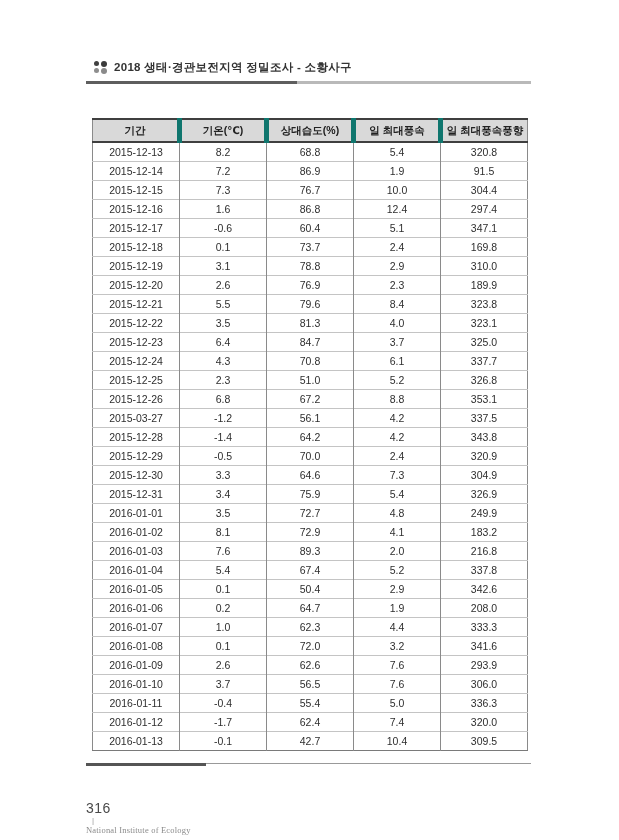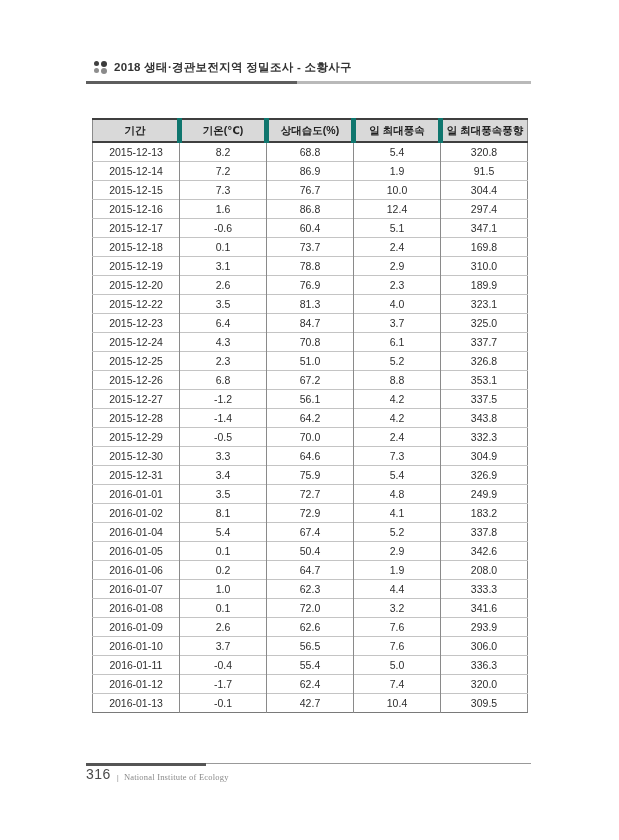--- a/index.html
+++ b/index.html
@@ -52,22 +52,22 @@
     border-left:1px solid #8a8a8a;
     white-space:nowrap;
   }
   table.weather td:first-child{border-left:none;}
   table.weather tbody tr:first-child td{border-top:none;margin-top:8px;}
   
   .footer-rule{position:absolute;left:86px;top:763px;width:445px;display:flex;align-items:flex-start;}
   .footer-rule .seg-dark{width:120px;height:3px;background:#555555;}
   .footer-rule .seg-light{width:325px;height:1px;background:#999999;}
   .doc-footer{
-    position:absolute;left:86px;top:766px;
-    display:flex;align-items:flex-end;white-space:nowrap;
+    position:absolute;left:86px;top:800px;
+    display:flex;align-items:flex-start;white-space:nowrap;flex-direction:column;
   }
   .page-number{font-size:14px;color:#4a4a4a;letter-spacing:0.5px;}
   .footer-sep{font-size:8px;color:#9a9a9a;margin:0 5px 0 6px;}
   .institute{font-size:8.5px;color:#8a8a8a;letter-spacing:0.2px;font-family:Liberation Serif, serif;}
 </style>
 </head>
 <body>
 
 <div class="page">
 
@@ -143,20 +143,27 @@
           <td>310.0</td>
         </tr>
         <tr>
           <td>2015-12-20</td>
           <td>2.6</td>
           <td>76.9</td>
           <td>2.3</td>
           <td>189.9</td>
         </tr>
         <tr>
+          <td>2015-12-21</td>
+          <td>5.5</td>
+          <td>79.6</td>
+          <td>8.4</td>
+          <td>323.8</td>
+        </tr>
+        <tr>
           <td>2015-12-22</td>
           <td>3.5</td>
           <td>81.3</td>
           <td>4.0</td>
           <td>323.1</td>
         </tr>
         <tr>
           <td>2015-12-23</td>
           <td>6.4</td>
           <td>84.7</td>
@@ -178,39 +185,39 @@
           <td>326.8</td>
         </tr>
         <tr>
           <td>2015-12-26</td>
           <td>6.8</td>
           <td>67.2</td>
           <td>8.8</td>
           <td>353.1</td>
         </tr>
         <tr>
-          <td>2015-12-27</td>
+          <td>2015-03-27</td>
           <td>-1.2</td>
           <td>56.1</td>
           <td>4.2</td>
           <td>337.5</td>
         </tr>
         <tr>
           <td>2015-12-28</td>
           <td>-1.4</td>
           <td>64.2</td>
           <td>4.2</td>
           <td>343.8</td>
         </tr>
         <tr>
           <td>2015-12-29</td>
           <td>-0.5</td>
           <td>70.0</td>
           <td>2.4</td>
-          <td>332.3</td>
+          <td>320.9</td>
         </tr>
         <tr>
           <td>2015-12-30</td>
           <td>3.3</td>
           <td>64.6</td>
           <td>7.3</td>
           <td>304.9</td>
         </tr>
         <tr>
           <td>2015-12-31</td>
@@ -225,20 +232,27 @@
           <td>72.7</td>
           <td>4.8</td>
           <td>249.9</td>
         </tr>
         <tr>
           <td>2016-01-02</td>
           <td>8.1</td>
           <td>72.9</td>
           <td>4.1</td>
           <td>183.2</td>
+        </tr>
+        <tr>
+          <td>2016-01-03</td>
+          <td>7.6</td>
+          <td>89.3</td>
+          <td>2.0</td>
+          <td>216.8</td>
         </tr>
         <tr>
           <td>2016-01-04</td>
           <td>5.4</td>
           <td>67.4</td>
           <td>5.2</td>
           <td>337.8</td>
         </tr>
         <tr>
           <td>2016-01-05</td>

